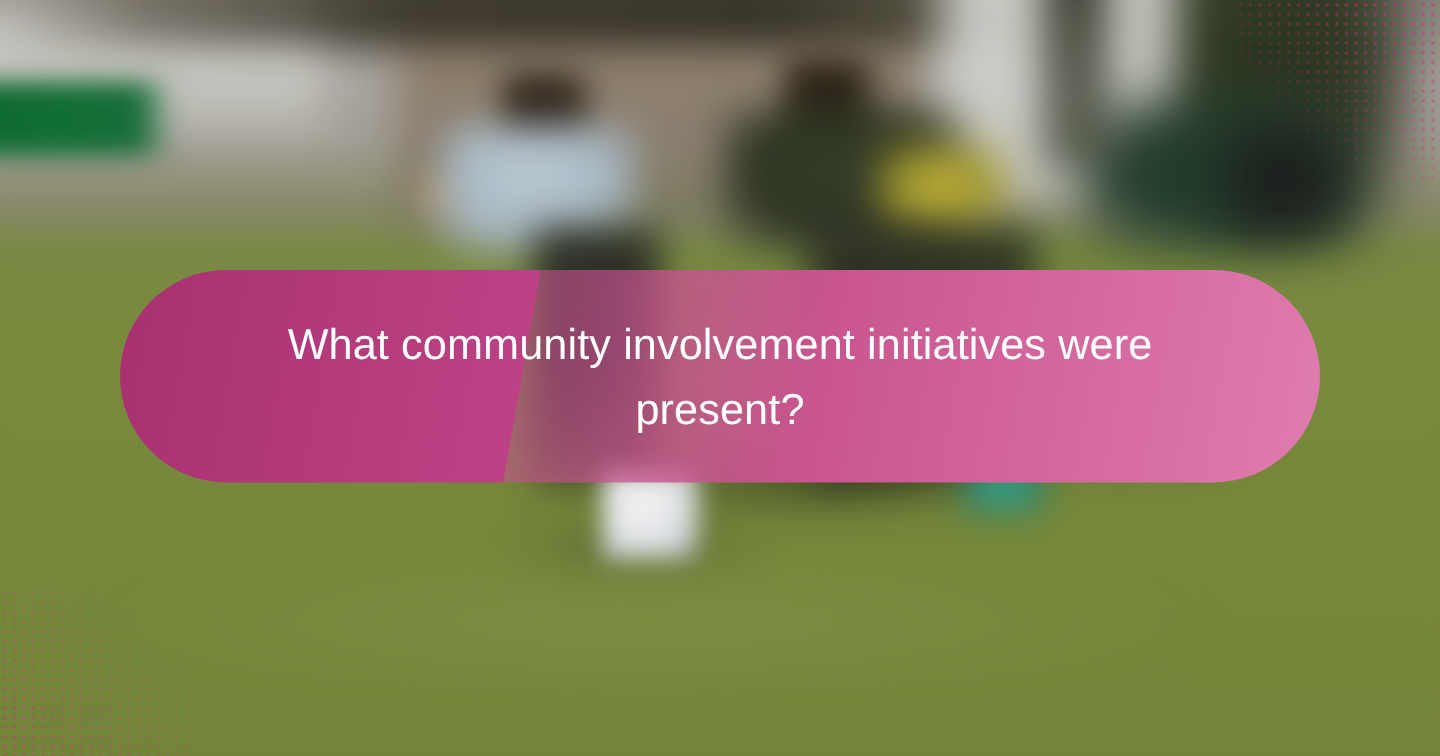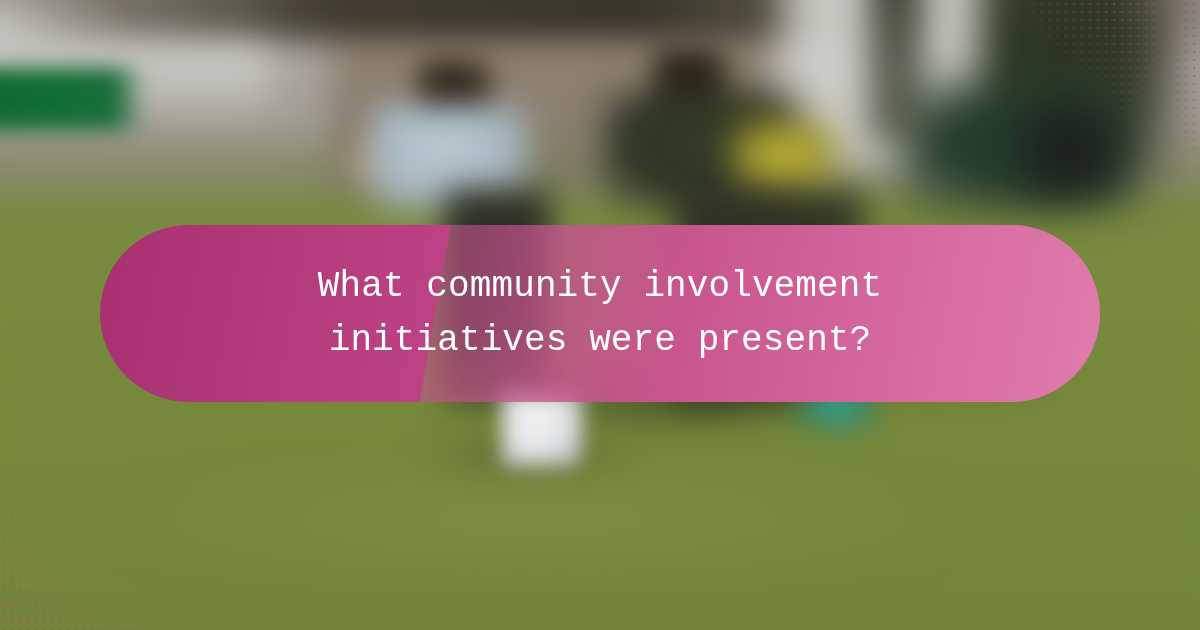--- a/index.html
+++ b/index.html
@@ -6,21 +6,21 @@
   html, body {
     margin: 0;
     padding: 0;
     background: #000;
   }
   #banner {
     position: relative;
     width: 1200px;
     height: 630px;
     overflow: hidden;
-    font-family: Liberation Mono, monospace;
+    font-family: Liberation Sans, sans-serif;
     background: #7f9140;
   }
 
   
   .photo {
     position: absolute;
     inset: -60px;            
     overflow: hidden;
   }
   .photo > div { position: absolute; }

